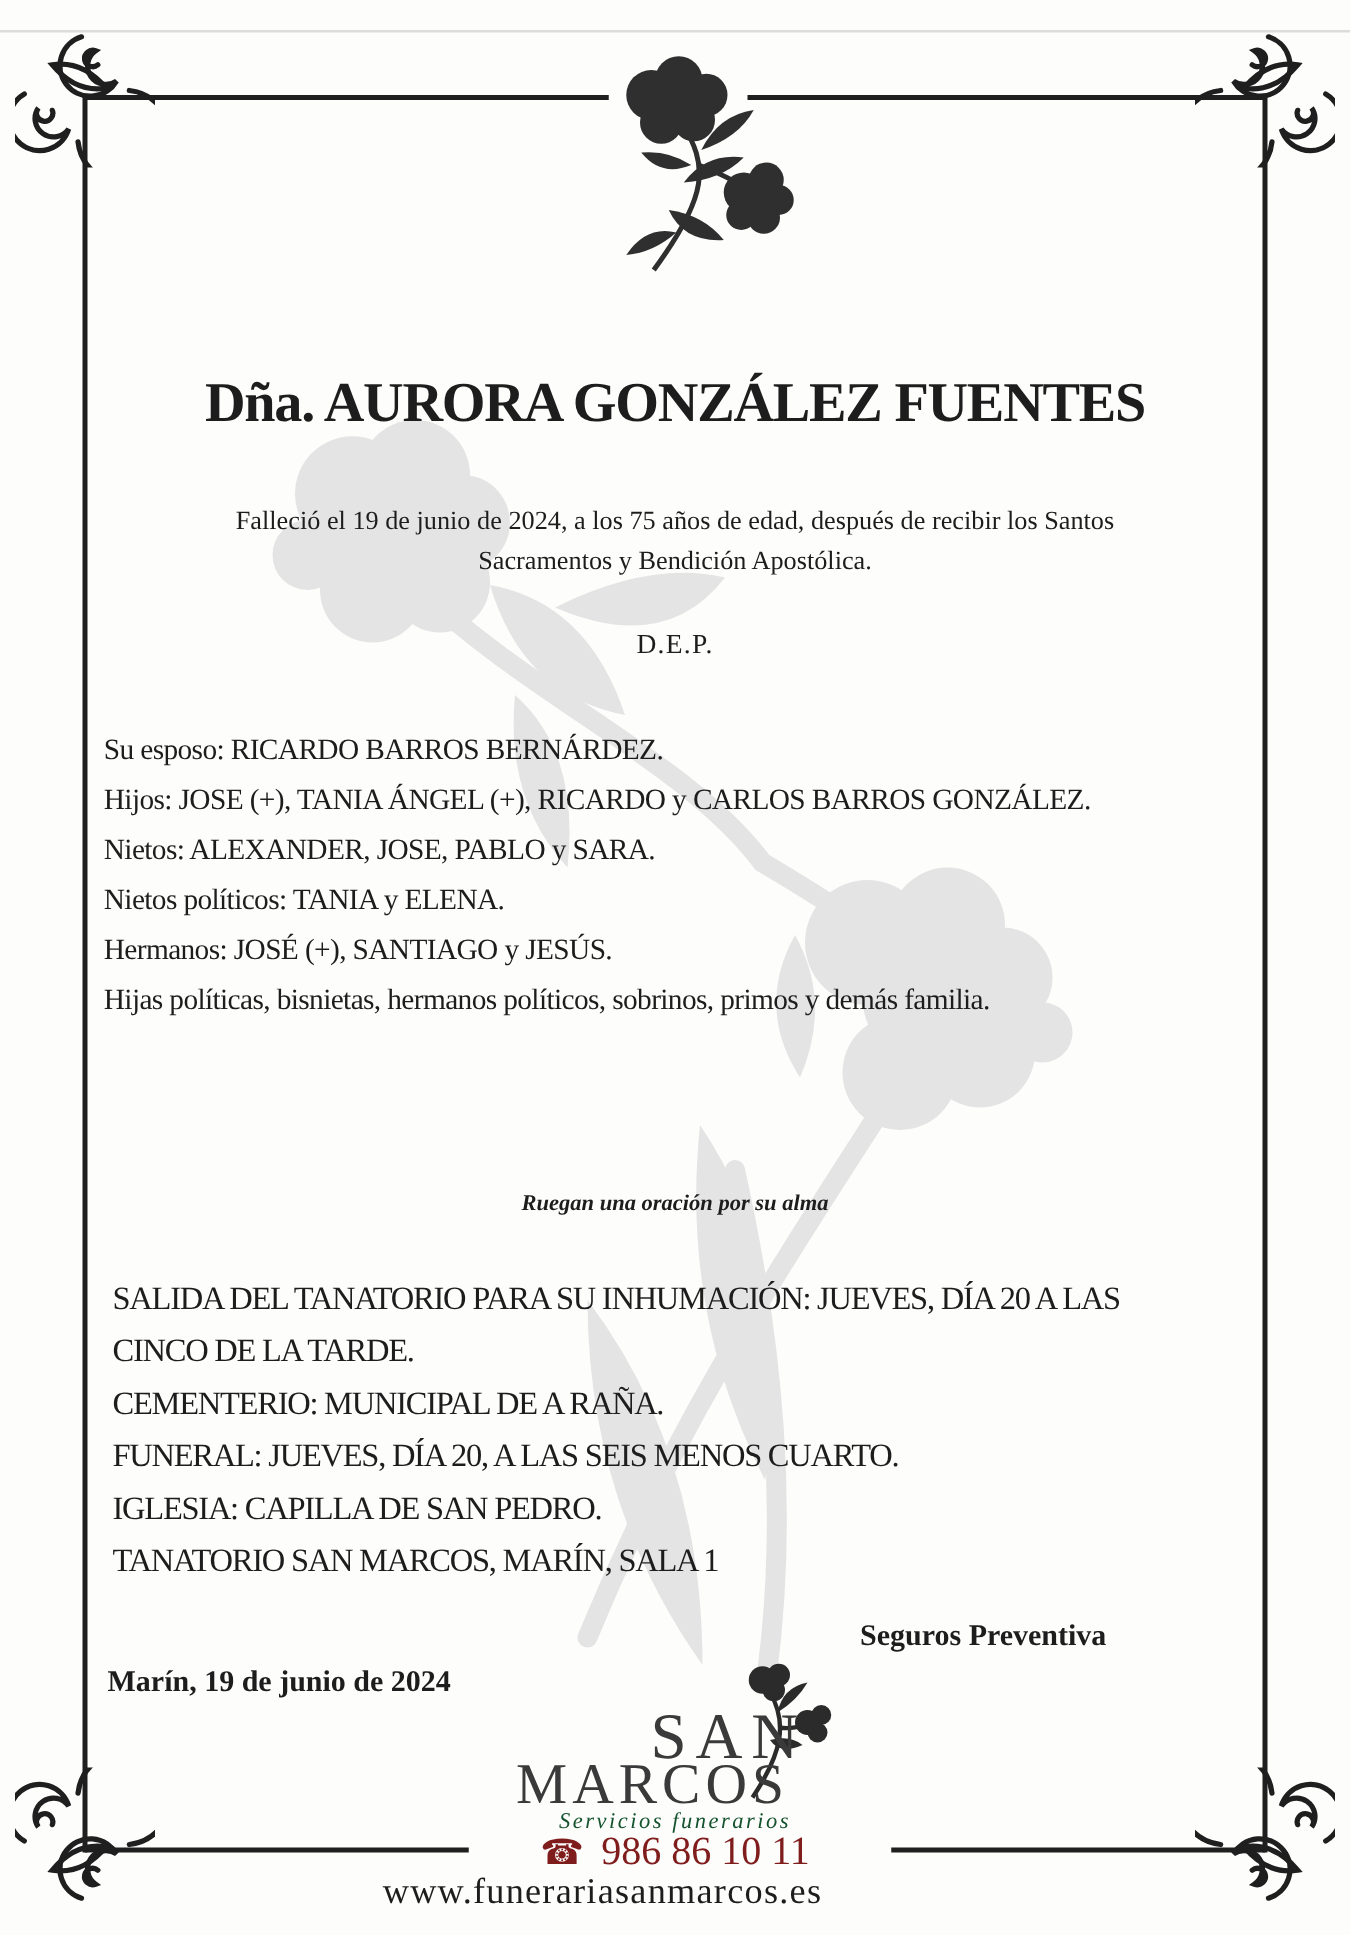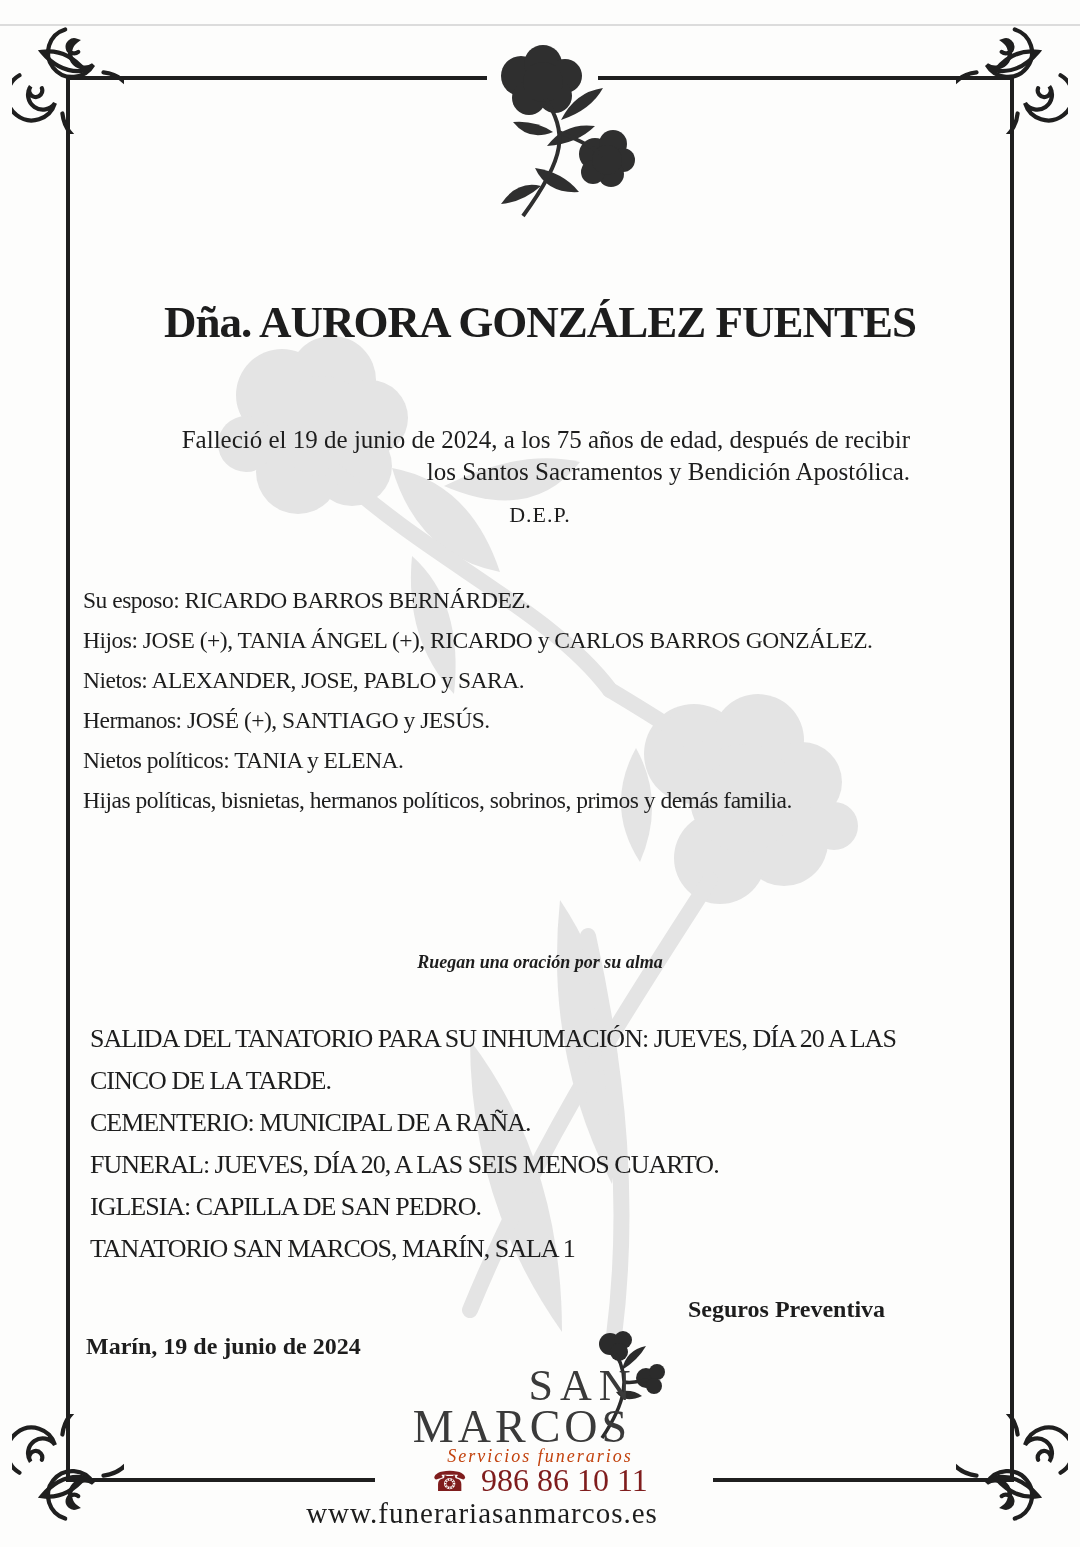--- a/index.html
+++ b/index.html
@@ -25,43 +25,43 @@
 
   .watermark { position:absolute; left:0; top:0; z-index:0; }
   .content { position:absolute; left:0; top:0; width:100%; height:100%; z-index:2; }
 
   .top-flower { position:absolute; left:483px; top:36px; }
 
   .header-label { position:absolute; top:250px; width:100%; text-align:center;
      font-size:27px; font-weight:bold; letter-spacing:1px; }
   .deceased-name { position:absolute; top:296px; width:100%; text-align:center;
      font-size:45px; font-weight:bold; letter-spacing:-1px; }
-  .death-notice { position:absolute; top:400px; left:170px; width:740px; text-align:right;
-     font-size:25px; line-height:32px;margin-top:24px; }
+  .death-notice { position:absolute; top:400px; left:170px; width:740px; text-align:center;
+     font-size:21px; line-height:32px; }
   .dep { position:absolute; top:502px; width:100%; text-align:center; font-size:22px;
      font-weight:normal; letter-spacing:1px; }
 
   .family { position:absolute; top:580px; left:83px; width:950px;
      font-size:23.5px; line-height:40px; letter-spacing:-0.5px; }
 
   .prayer { position:absolute; top:952px; width:100%; text-align:center;
      font-size:18px; font-weight:bold; font-style:italic; }
 
   .funeral { position:absolute; top:1018px; left:90px; width:820px;
      font-size:26px; line-height:42px; letter-spacing:-1px; }
 
   .place-date { position:absolute; left:86px; top:1296px; font-size:24px; font-weight:bold;margin-top:37px; }
   .insurer    { position:absolute; left:688px; top:1296px; font-size:24px; font-weight:bold; }
 
   .logo-line1 { position:absolute; left:0; top:1360px; width:1080px; text-align:center;
-     padding-left:86px; font-size:44px; letter-spacing:7px; color:#3a3a3a; }
+     padding-left:86px; font-size:52px; letter-spacing:7px; color:#3a3a3a; }
   .logo-line2 { position:absolute; left:0; top:1400px; width:1080px; text-align:center;
      padding-left:0px; margin-left:-18px; font-size:46px; letter-spacing:4px; color:#3a3a3a; }
   .logo-tagline { position:absolute; left:0; top:1446px; width:1080px; text-align:center;
-     font-size:18px; font-style:italic; letter-spacing:2px; color:#c2410c; }
+     font-size:18px; font-style:italic; letter-spacing:2px; color:#14532d; }
   .logo-sprig { position:absolute; left:586px; top:1330px; }
 
   .phone-row { position:absolute; left:0; top:1462px; width:1080px; text-align:center;
      font-size:32px; color:#7f1d1d; background:transparent; }
   .phone-row .phone-glyph { font-family:"DejaVu Sans", sans-serif; font-size:28px; margin-right:14px; }
   .website { position:absolute; left:0; top:1497px; width:964px; text-align:center;
      font-size:29px; letter-spacing:1px; }
 </style>
 </head>
 <body>
@@ -168,22 +168,22 @@
     </svg>
 
     <div class="deceased-name">Dña. AURORA GONZÁLEZ FUENTES</div>
     <div class="death-notice">Falleció el 19 de junio de 2024, a los 75 años de edad, después de recibir los Santos Sacramentos y Bendición Apostólica.</div>
     <div class="dep">D.E.P.</div>
 
     <div class="family">
       <div>Su esposo: RICARDO BARROS BERNÁRDEZ.</div>
       <div>Hijos: JOSE (+), TANIA ÁNGEL (+), RICARDO y CARLOS BARROS GONZÁLEZ.</div>
       <div>Nietos: ALEXANDER, JOSE, PABLO y SARA.</div>
+      <div>Nietos políticos: TANIA y ELENA.</div>
       <div>Hermanos: JOSÉ (+), SANTIAGO y JESÚS.</div>
-      <div>Nietos políticos: TANIA y ELENA.</div>
       <div>Hijas políticas, bisnietas, hermanos políticos, sobrinos, primos y demás familia.</div>
     </div>
 
     <div class="prayer">Ruegan una oración por su alma</div>
 
     <div class="funeral">
       <div>SALIDA DEL TANATORIO PARA SU INHUMACIÓN: JUEVES, DÍA 20 A LAS CINCO DE LA TARDE.</div>
       <div>CEMENTERIO: MUNICIPAL DE A RAÑA.</div>
       <div>FUNERAL: JUEVES, DÍA 20, A LAS SEIS MENOS CUARTO.</div>
       <div>IGLESIA: CAPILLA DE SAN PEDRO.</div>

